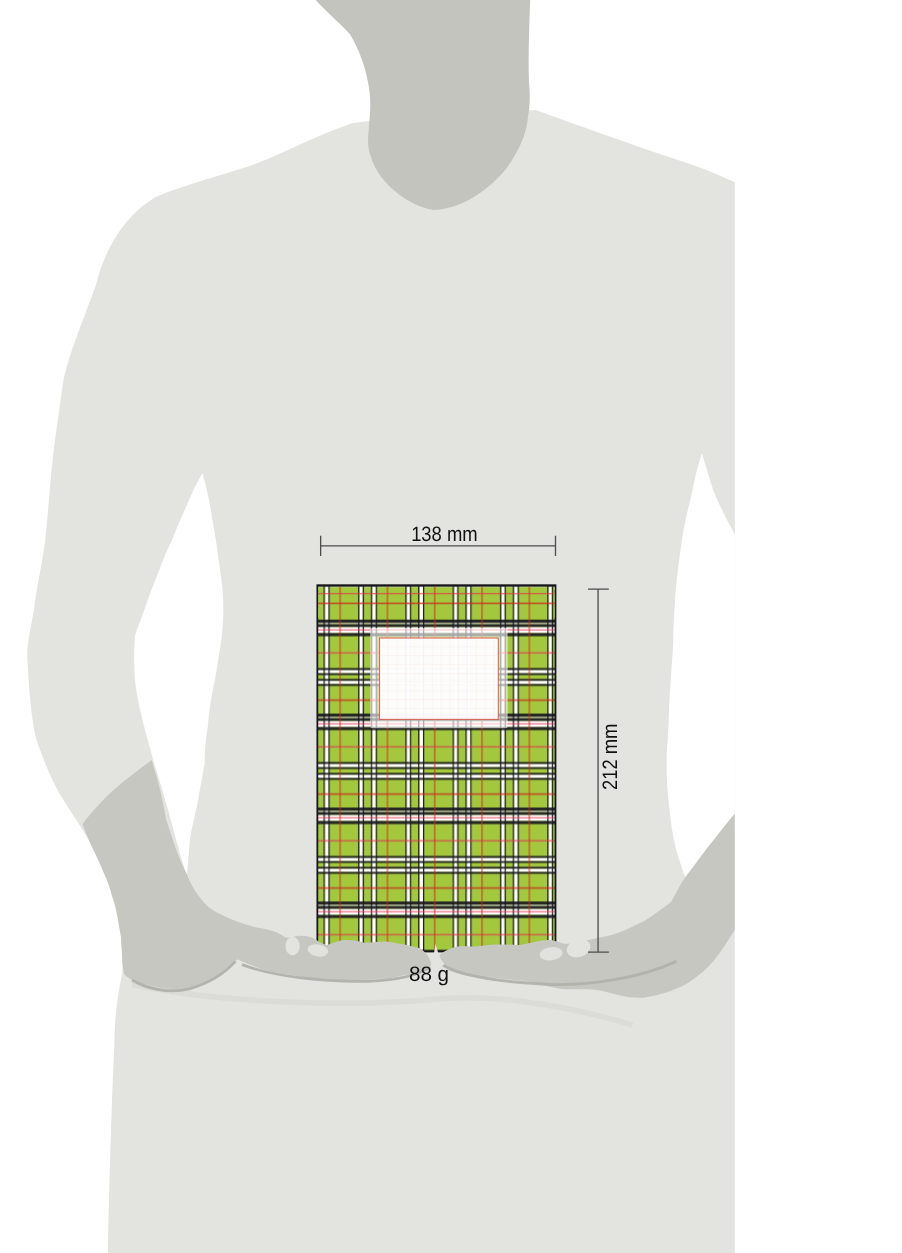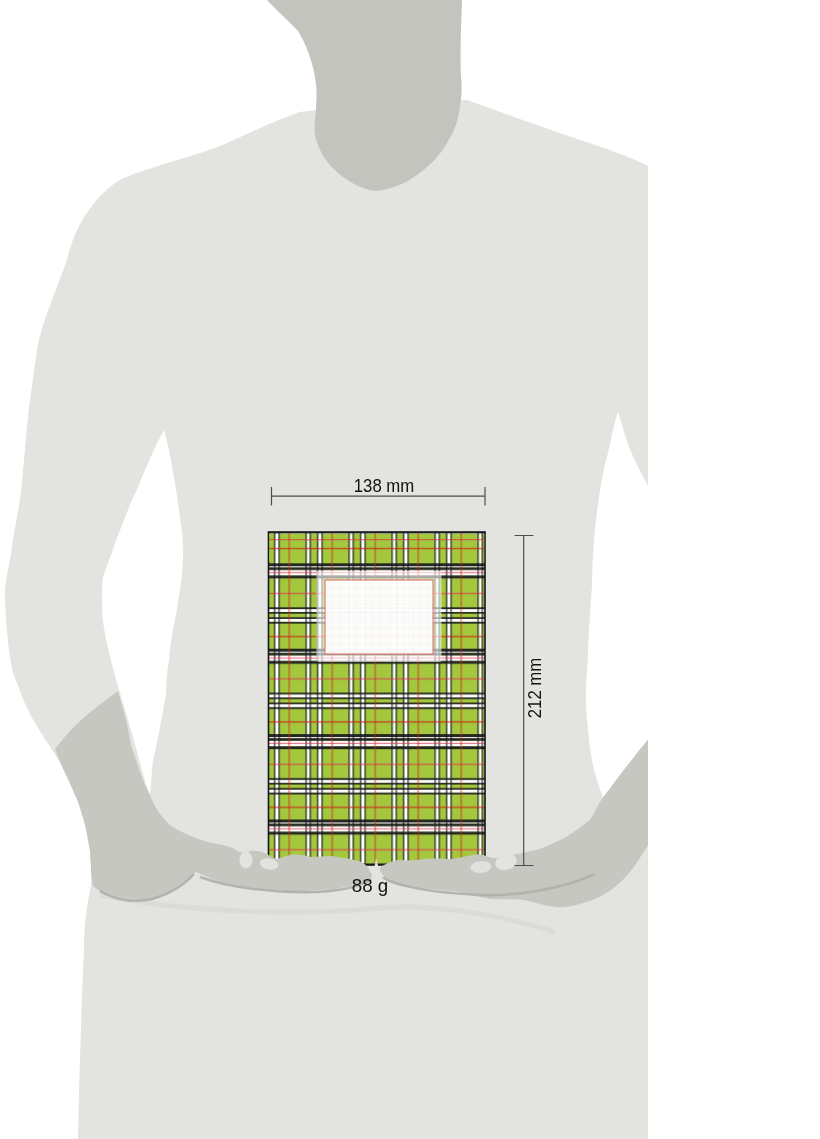--- a/index.html
+++ b/index.html
@@ -1,17 +1,17 @@
 <!DOCTYPE html>
 <html><head>
 <meta charset="utf-8">
 <style>
   html,body{margin:0;padding:0;background:#ffffff;}
   #stage{position:relative;width:648px;height:1139px;overflow:hidden;background:#ffffff;
-         font-family:"Liberation Sans", sans-serif;}
+         font-family:"Liberation Sans", sans-serif;margin-left:20px;}
   svg{display:block}
 </style>
 </head>
 <body>
 <div id="stage">
 <svg width="820" height="1139" viewBox="0 0 820 1139" xmlns="http://www.w3.org/2000/svg">
   <defs>
 
     <pattern id="plaid" patternUnits="userSpaceOnUse" x="245.4" y="477.9" width="43" height="85.4">
       <rect x="0" y="0" width="43" height="85.4" fill="#a3c83e"></rect>

